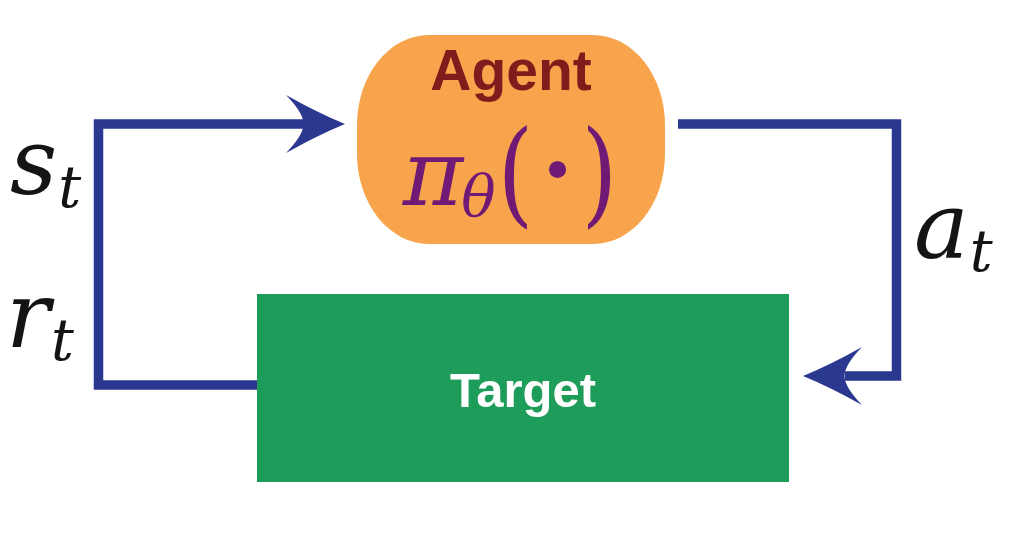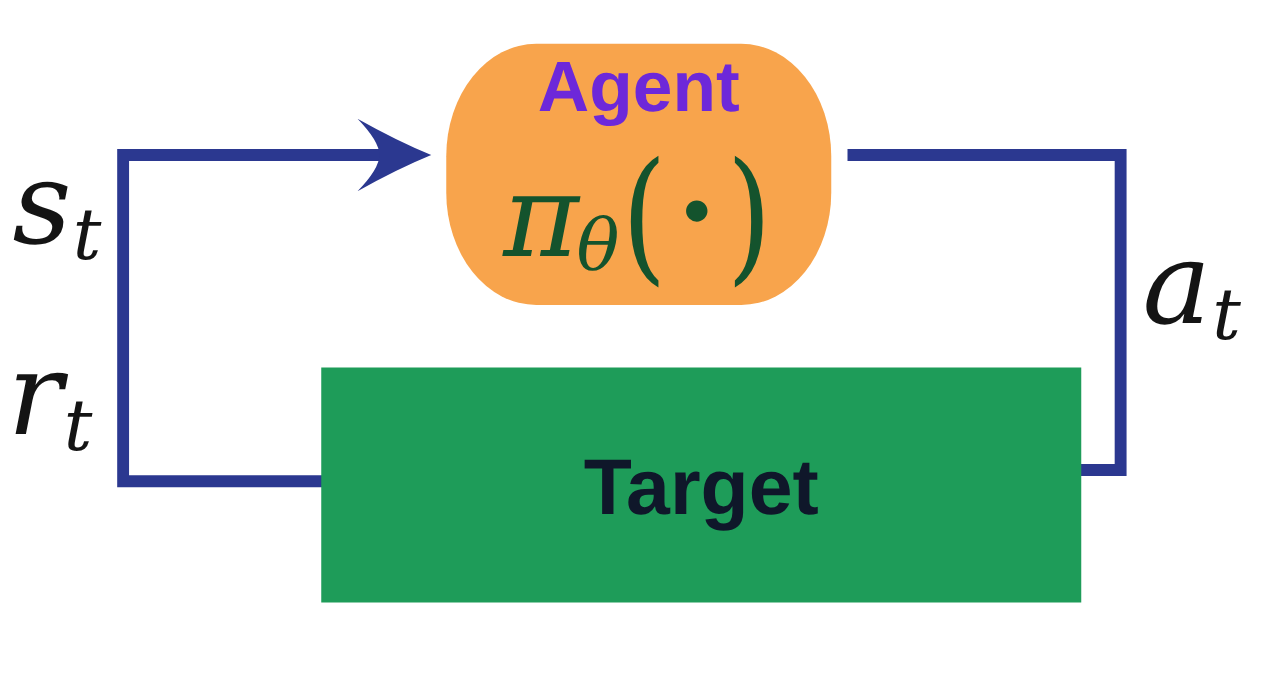--- a/index.html
+++ b/index.html
@@ -24,29 +24,29 @@
     display: flex;
     flex-direction: column;
     align-items: center;
     box-sizing: border-box;
   }
   .agent-title {
     margin-top: 7px;
     font-weight: bold;
     font-size: 57px;
     line-height: 1;
-    color: #6d28d9;
+    color: #7f1d1d;
   }
   .policy {
     margin-top: 24px;
     font-family: "DejaVu Serif", serif;
     font-style: italic;
     font-size: 92px;
     line-height: 1;
-    color: #14532d;
+    color: #701a75;
     white-space: nowrap;
   }
   .policy .theta-sub {
     font-size: 0.62em;
     vertical-align: -0.2em;
     margin-left: -2px;
   }
   .policy .paren {
     display: inline-block;
     font-style: normal;
@@ -56,30 +56,30 @@
   }
   .policy .cdot {
     font-style: normal;
     font-weight: bold;
     margin: 0 6px;
     vertical-align: 0.04em;
   }
   .env-box {
     position: absolute;
     left: 257px; top: 294px;
-    width: 608px; height: 188px;
+    width: 532px; height: 188px;
     display: flex;
     flex-direction: column;
     justify-content: center;
     align-items: center;
     text-align: center;
     font-weight: bold;
-    font-size: 63px;
+    font-size: 49px;
     line-height: 79px;
-    color: #0f172a;
+    color: #ffffff;
     box-sizing: border-box;
     padding-top: 4px;
   }
   .mlabel {
     position: absolute;
     font-family: "DejaVu Serif", serif;
     font-style: italic;
     font-size: 92px;
     line-height: 1;
     color: #141414;

